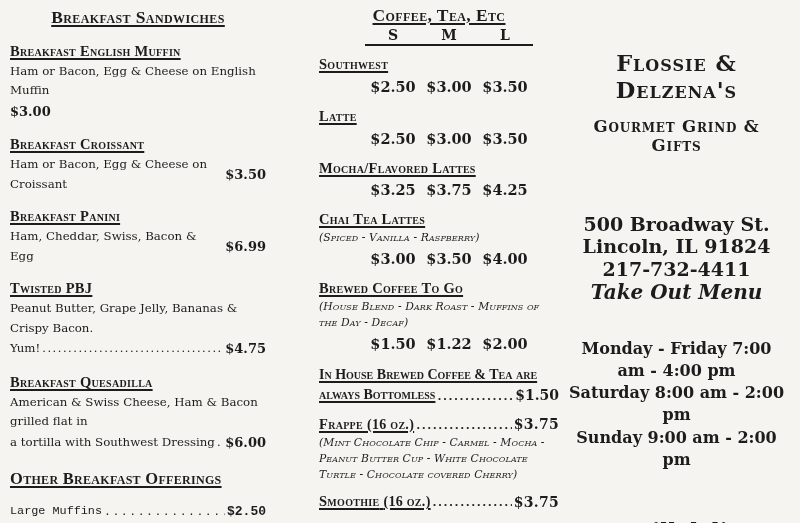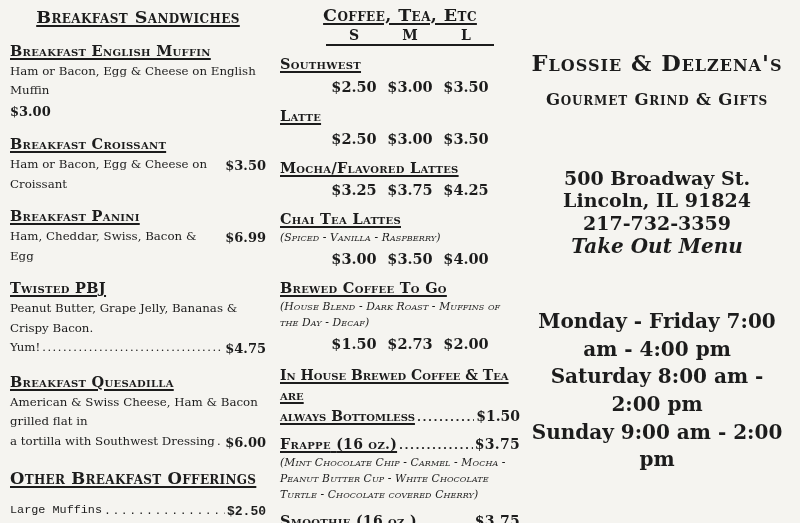--- a/index.html
+++ b/index.html
@@ -8,33 +8,33 @@
     margin: 0; padding: 0;
     overflow: hidden;
     background: #f5f4f0;
     color: #1c1c1c;
     font-family: "DejaVu Serif", "Liberation Serif", serif;
   }
   .menu { display: flex; width: 800px; height: 523px; }
 
   
   .col-left  { width: 272px; padding: 5px 6px 0 10px; }
-  .col-mid   { width: 252px; padding: 3px 4px 0 8px; }
+  .col-mid   { width: 252px; padding: 3px 4px 0 8px; margin-left: 39px; }
   .col-right { flex: 1; padding: 42px 14px 0 4px; text-align: center; }
-  .u  { text-decoration: underline; text-decoration-thickness: 1.5px; text-underline-offset: 2px; }
+  .u  { text-decoration: underline; text-decoration-thickness: 1.5px; text-underline-offset: 2px; font-family: Liberation Serif, serif; }
   .sec-title {
     margin: 2px 0 0; text-align: center;
     font-size: 17.5px; font-weight: bold; font-variant: small-caps;
     letter-spacing: .4px; line-height: 1.25;
   }
   .item-name {
     margin: 0; font-size: 14.5px; font-weight: bold;
     font-variant: small-caps; letter-spacing: .3px; line-height: 1.3;
   }
-  .row { display: flex; align-items: flex-start; }
+  .row { display: flex; align-items: center; }
   .leader { flex: 1; overflow: hidden; white-space: nowrap; margin: 0 2px; }
   .leader::after {
     content: "..........................................................................................";
     letter-spacing: 1.5px; font-size: 11.5px; color: #222;
   }
   .price { font-weight: bold; font-size: 13px; white-space: nowrap; }
 
   
   .item { margin-top: 13px; }
   .desc { font-size: 11.8px; line-height: 1.66; margin: 1px 0 0; }
@@ -66,21 +66,21 @@
   .brand {
     margin: 8px 0 0; font-size: 22.5px; font-weight: bold;
     font-variant: small-caps; letter-spacing: 1px; line-height: 1.2;
   }
   .tagline {
     margin: 13px 0 0; font-size: 16.5px; font-weight: bold;
     font-variant: small-caps; letter-spacing: .8px;
   }
   .address { margin-top: 58px; font-size: 19px; font-weight: bold; line-height: 1.18; }
   .menu-type { font-size: 20px; font-weight: bold; font-style: italic; }
-  .hours { margin-top: 50px; font-size: 20px; font-weight: bold; line-height: 1.38; }
+  .hours { margin-top: 34px; font-size: 16px; font-weight: bold; line-height: 1.38; }
   .delivery { margin-top: 48px; font-size: 21px; font-weight: bold; font-style: italic; line-height: 1.15; }
 </style>
 </head>
 <body>
 
 <div class="menu">
 
   <section class="col-left">
     <h2 class="sec-title u">Breakfast Sandwiches</h2>
 
@@ -199,21 +199,21 @@
         <span>$3.50</span>
         <span>$4.00</span>
       </div>
     </div>
 
     <div class="mitem">
       <h3 class="item-name u">Brewed Coffee To Go</h3>
       <p class="note">(House Blend - Dark Roast - Muffins of the Day - Decaf)</p>
       <div class="prices">
         <span>$1.50</span>
-        <span>$2.73</span>
+        <span>$1.22</span>
         <span>$2.00</span>
       </div>
     </div>
 
     <div class="bottomless">
       <div class="u">In House Brewed Coffee &amp; Tea are</div>
       <div class="row">
         <span class="u">always Bottomless</span>
         <span class="leader"></span>
         <span class="mprice">$1.50</span>
@@ -239,21 +239,21 @@
     </div>
   </section>
 
   <section class="col-right">
     <h1 class="brand">Flossie &amp; Delzena's</h1>
     <div class="tagline">Gourmet Grind &amp; Gifts</div>
 
     <div class="address">
       <div>500 Broadway St.</div>
       <div>Lincoln, IL 91824</div>
-      <div>217-732-3359</div>
+      <div>217-732-4411</div>
     </div>
 
     <div class="menu-type">Take Out Menu</div>
 
     <div class="hours">
       <div>Monday - Friday 7:00 am - 4:00 pm</div>
       <div>Saturday 8:00 am - 2:00 pm</div>
       <div>Sunday 9:00 am - 2:00 pm</div>
     </div>
 

